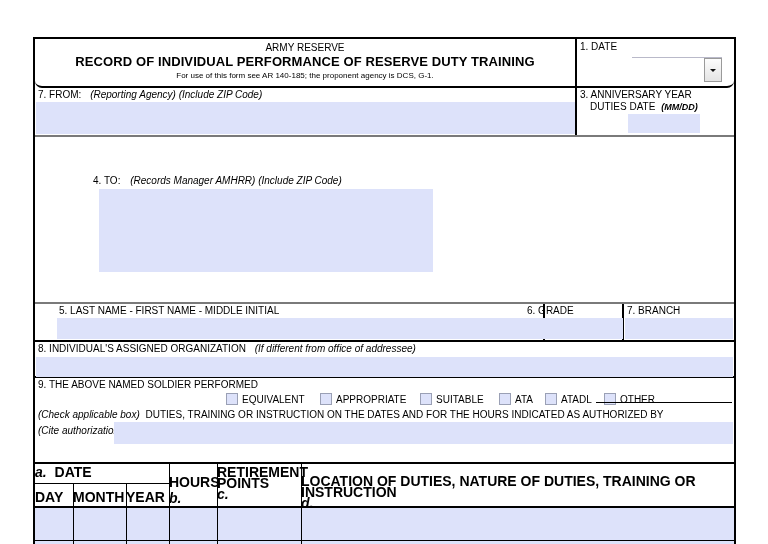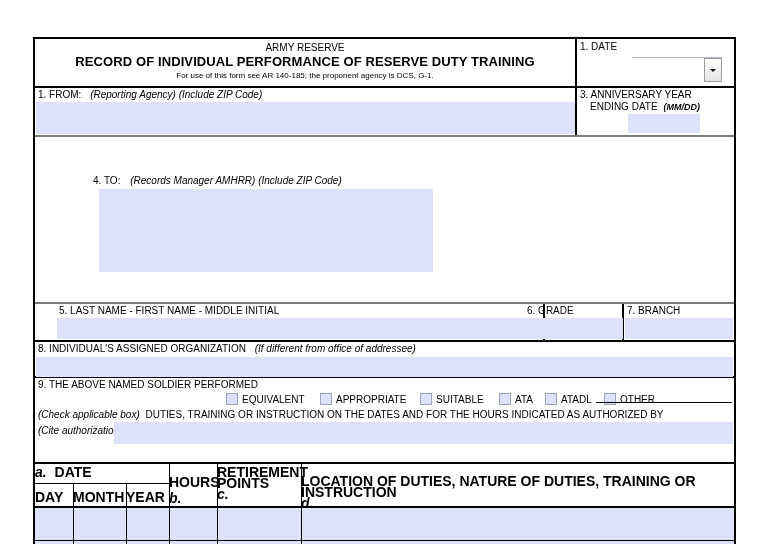--- a/index.html
+++ b/index.html
@@ -22,21 +22,21 @@
   .fill{background:#dde2fa;}
 
   
   .abs{position:absolute;box-sizing:border-box;}
 
   .lbl{font-size:10px;line-height:11px;letter-spacing:0;}
   .lbl-i{font-style:italic;}
   .bold{font-weight:bold;}
 
   
-  #hdr{left:0;top:0;width:699px;height:49px;border-bottom:2px solid #000;}
+  #hdr{left:0;top:0;width:699px;height:49px;border-bottom:2px solid #000;border-radius:7px;}
   #hdr-left{left:0;top:0;width:542px;height:47px;border-right:2px solid #000;text-align:center;}
   #hdr-sub1{margin-top:3px;font-size:10px;}
   #hdr-title{margin-top:1px;font-size:13px;font-weight:bold;letter-spacing:0.1px;}
   #hdr-sub2{margin-top:2px;font-size:8px;}
   #hdr-date{left:542px;top:0;width:157px;height:47px;}
   #date-lbl{position:absolute;left:3px;top:2px;font-size:10px;}
   #date-combo{position:absolute;left:55px;top:18px;width:90px;height:22px;
      background:#fff;border-top:1px solid #b9b9c9;}
   #date-input{position:absolute;left:0;top:0;width:72px;height:22px;background:#fff;}
   #date-btn{position:absolute;right:0;top:0;width:16px;height:22px;
@@ -112,29 +112,29 @@
           <div id="date-btn">
               <span class="arw"></span>
             </div>
         </div>
       </div>
     </div>
 
     <div class="abs" id="r2">
       <div class="abs" id="r2-left">
         <div id="f2-lbl" class="lbl">
-          <span>1. FROM:</span>
+          <span>7. FROM:</span>
           <span class="lbl-i" style="margin-left:6px">(Reporting Agency) (Include ZIP Code)</span>
         </div>
         <div id="f2-fill" class="fill"></div>
       </div>
       <div class="abs" id="r2-right">
         <div id="f3-l1" class="lbl">3. ANNIVERSARY YEAR</div>
         <div id="f3-l2" class="lbl">
-          <span>ENDING DATE</span>
+          <span>DUTIES DATE</span>
           <span class="lbl-i bold" style="font-size:9px;margin-left:3px">(MM/DD)</span>
         </div>
         <div id="f3-fill" class="fill"></div>
       </div>
     </div>
 
     <div class="abs" id="r4">
       <div id="f4-lbl" class="lbl">
         <span>4. TO:</span>
         <span class="lbl-i" style="margin-left:7px">(Records Manager AMHRR) (Include ZIP Code)</span>

